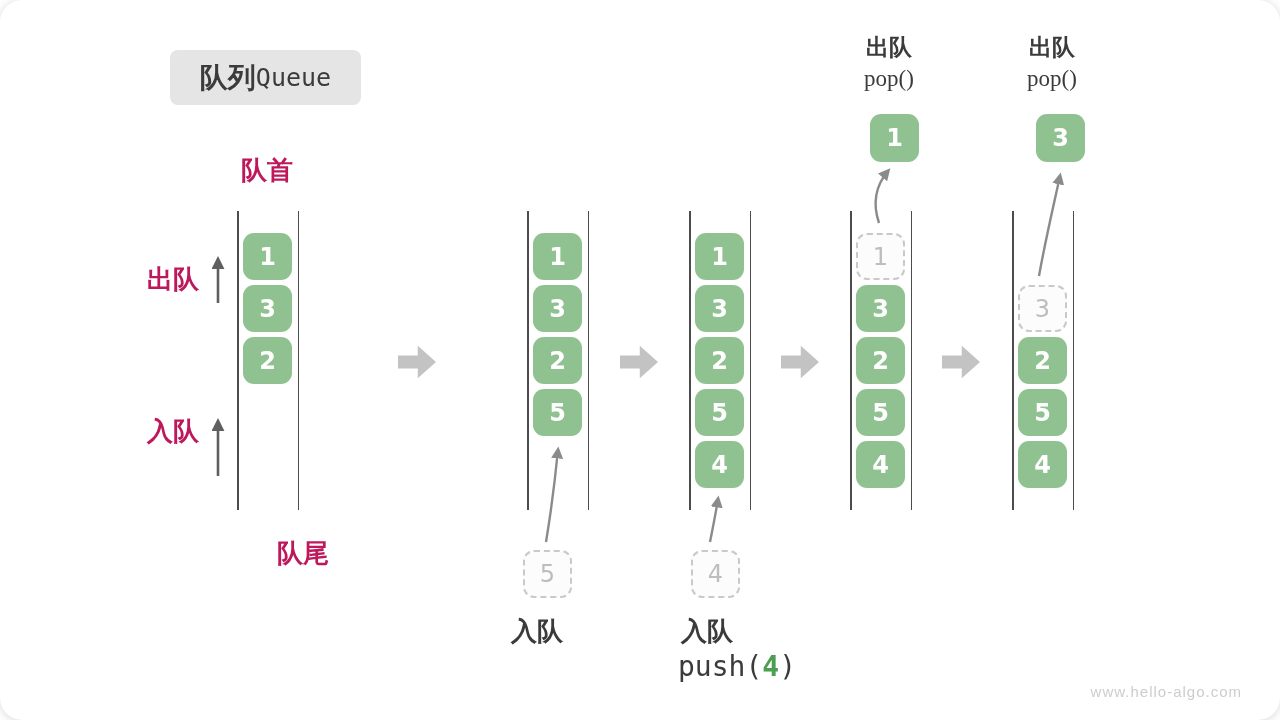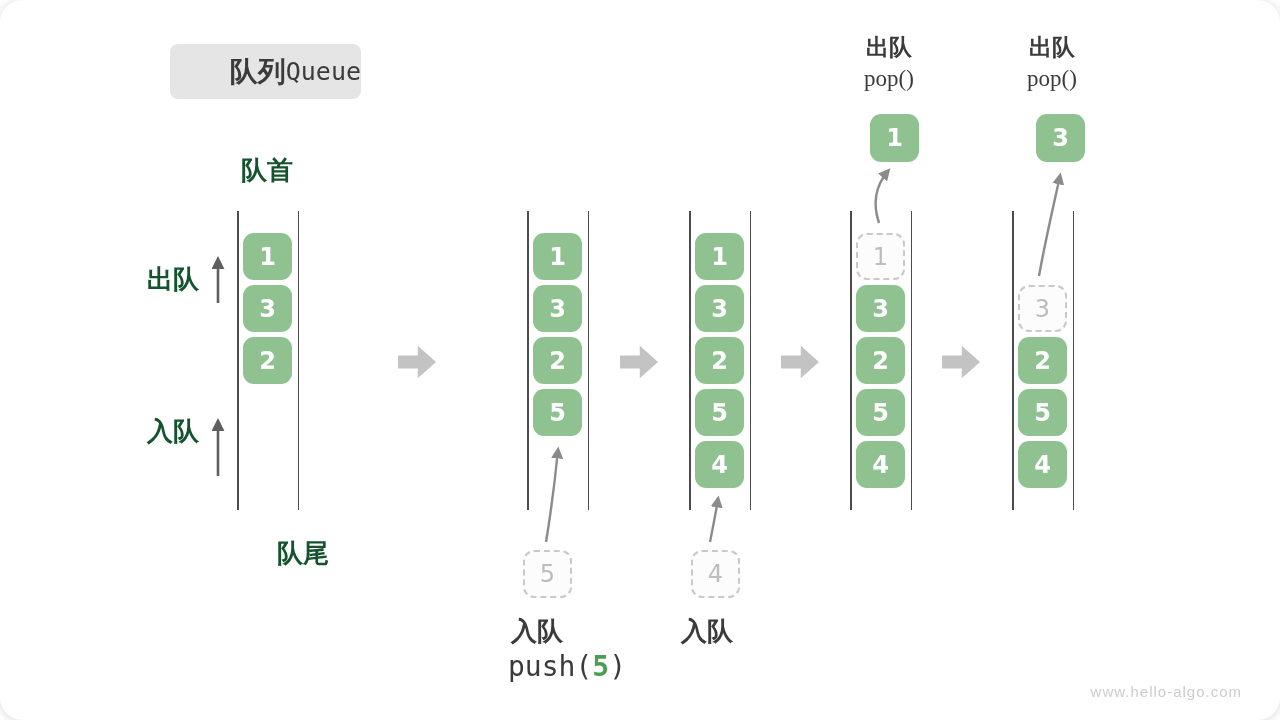--- a/index.html
+++ b/index.html
@@ -3,28 +3,28 @@
 <meta charset="utf-8">
 <style>
   html,body{margin:0;padding:0;background:#ffffff;}
   .card{
     position:relative;width:1280px;height:720px;background:#ffffff;
     border-radius:22px;box-shadow:0 1px 10px rgba(0,0,0,.16);
     overflow:hidden;font-family:"Liberation Sans",sans-serif;color:#3b3b3b;
   }
   
   .title-box{
-    position:absolute;left:170px;top:44px;width:191px;height:55px;
+    position:absolute;left:170px;top:50px;width:191px;height:55px;
     background:#e5e5e5;border-radius:8px;display:flex;align-items:center;
-    justify-content:flex-end;gap:0;
+    justify-content:center;gap:0;
   }
   .title-zh{font-size:28px;font-weight:700;}
   .title-en{font-family:"DejaVu Sans Mono",monospace;font-size:25px;font-weight:500;}
   
-  .zh-label{position:absolute;font-weight:700;font-size:26px;color:#14532d;white-space:nowrap;}
+  .zh-label{position:absolute;font-weight:700;font-size:26px;color:#be185d;white-space:nowrap;}
   
   .queue{position:absolute;top:211px;width:62px;height:299px;}
   .wall{position:absolute;top:0;bottom:0;width:1.5px;background:#4c4c4c;}
   .wall.left{left:0;}
   .wall.right{right:0;}
   .cell{
     position:absolute;left:6px;width:49px;height:47px;border-radius:11px;
     background:#90c291;color:#ffffff;display:flex;align-items:center;justify-content:center;
     font-family:"DejaVu Sans",sans-serif;font-size:24px;font-weight:600;box-sizing:border-box;
   }
@@ -121,23 +121,23 @@
   <div class="flow-arrow" style="left:781px;top:345px;"></div>
   <div class="flow-arrow" style="left:942px;top:345px;"></div>
 
   <div class="float-box dashed" style="left:523px;top:550px;">5</div>
   <div class="float-box dashed" style="left:691px;top:550px;">4</div>
 
   <div class="float-box green" style="left:870px;top:114px;">1</div>
   <div class="float-box green" style="left:1036px;top:114px;">3</div>
 
   <div class="op-zh-bottom" style="left:511px;top:614px;">入队</div>
-  <div class="op-code-bottom" style="left:508px;top:650px;"><span>push(</span><span class="arg">5</span><span>)</span></div>
 
   <div class="op-zh-bottom" style="left:681px;top:614px;">入队</div>
+  <div class="op-code-bottom" style="left:678px;top:650px;"><span>push(</span><span class="arg">4</span><span>)</span></div>
 
   <div class="op-zh-top" style="left:866px;top:32px;">出队</div>
   <div class="op-code-top" style="left:864px;top:66px;">pop()</div>
 
   <div class="op-zh-top" style="left:1029px;top:32px;">出队</div>
   <div class="op-code-top" style="left:1027px;top:66px;">pop()</div>
 
   <svg class="svg-layer" width="1280" height="720" viewBox="0 0 1280 720">
     <defs>
       <marker id="ah-dark" viewBox="0 0 10 10" refX="7" refY="5" markerWidth="5" markerHeight="5" orient="auto">

